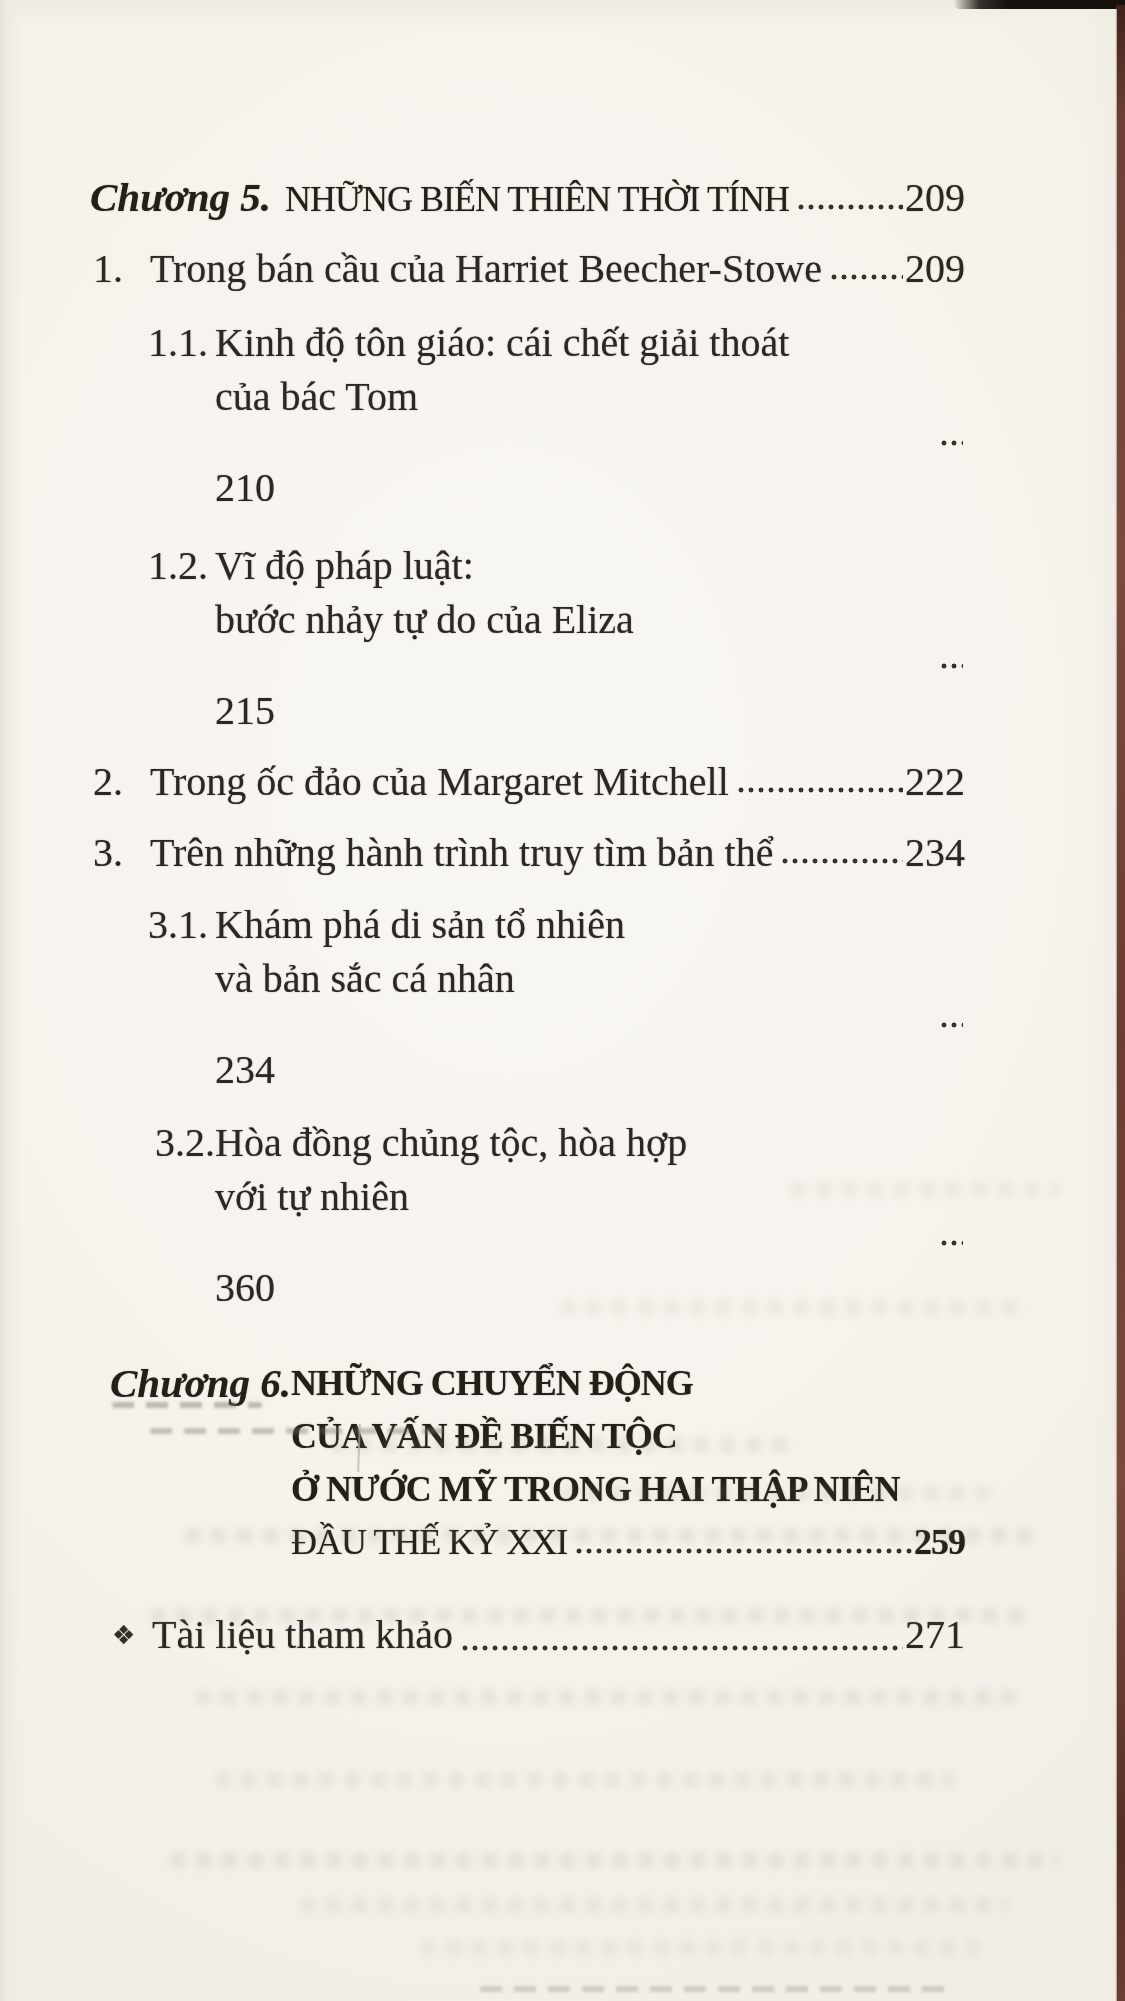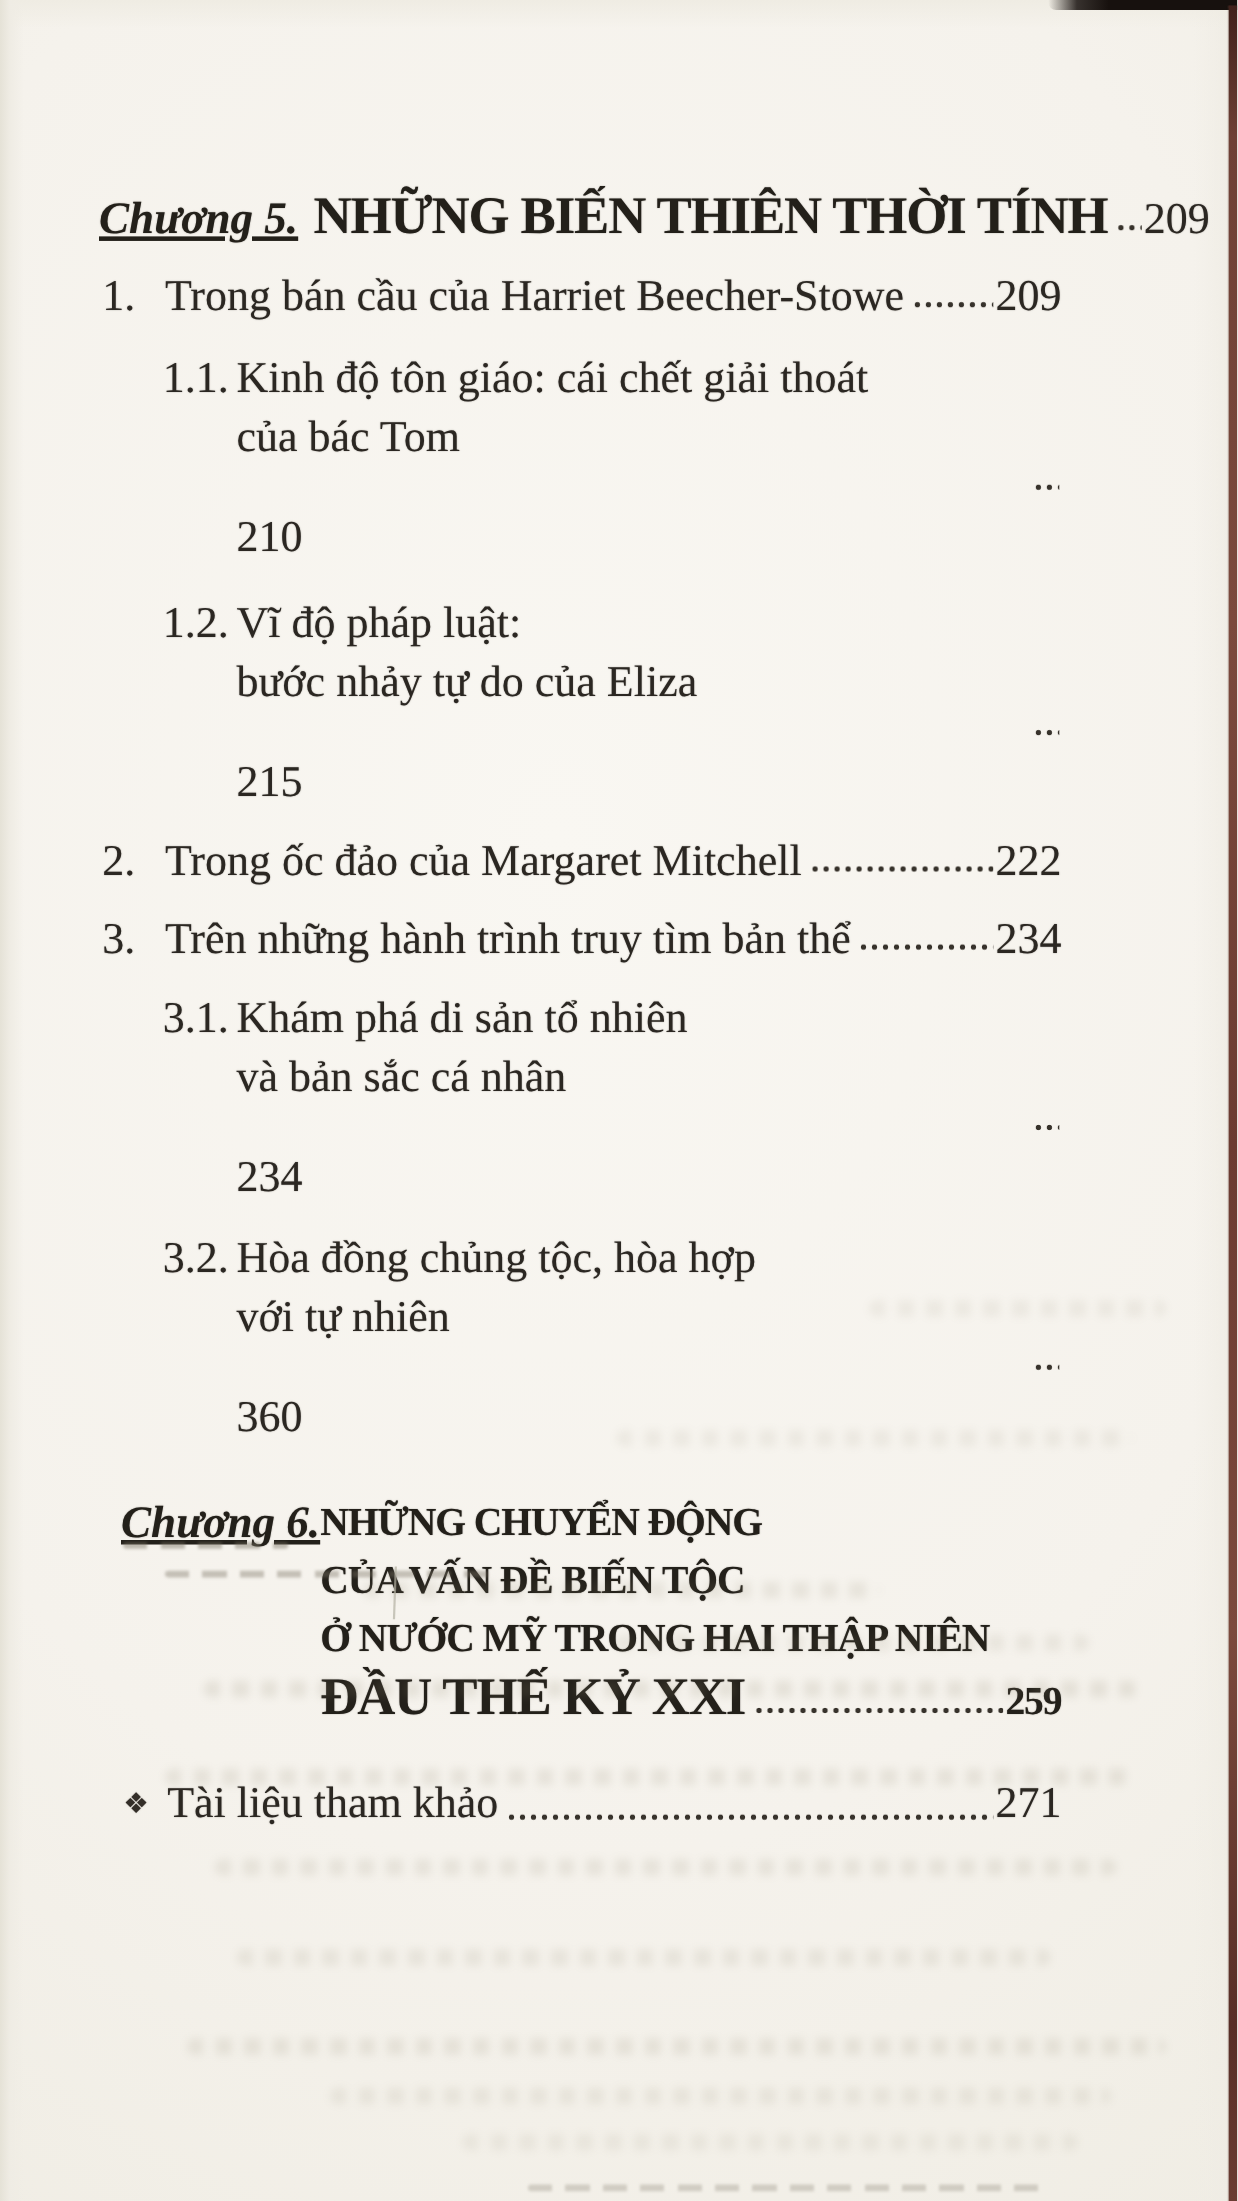--- a/index.html
+++ b/index.html
@@ -42,24 +42,24 @@
   .page-num{flex:0 0 auto;}
   .leader{
     flex:1 1 24px;min-width:24px;align-self:flex-end;height:10px;
     margin:0 2px 13px 7px;
     background-image:radial-gradient(circle at 5px 5px,#37322b 2.1px,rgba(55,50,43,0) 2.8px);
     background-size:10px 10px;background-repeat:repeat-x;background-position:left bottom;
   }
   
   .ch5{padding-left:90px;}
   .ch-label{
-    flex:0 0 195px;font-style:italic;font-weight:bold;font-size:41px;color:var(--title-ink);text-decoration:underline;
+    flex:0 0 195px;font-style:italic;font-weight:bold;font-size:41px;color:var(--title-ink);
   }
   .ch-title{
-    font-weight:bold;font-size:48px;letter-spacing:-1px;color:var(--title-ink);
+    font-weight:normal;font-size:36px;letter-spacing:-1px;color:var(--title-ink);
   }
   
   .item{padding-left:88px;margin-top:0;}
   .item .num{width:62px;padding-left:5px;}
   
   .sub{padding-left:148px;}
   .sub .line{display:flex;align-items:baseline;line-height:54px;font-size:40px;}
   .sub .num{width:67px;}
   .sub .l2{margin-left:67px;flex-direction:column;}
   
@@ -72,21 +72,21 @@
   .ref{padding-left:112px;}
   .bullet{flex:0 0 40px;font-size:26px;color:#332e28;transform:translateY(-4px);}
   
   .m-ch5{margin-bottom:18px;}
   .m-i1{margin-bottom:21px;}
   .m-s11{margin-bottom:24px;}
   .m-s12{margin-bottom:18px;}
   .m-i2{margin-bottom:19px;}
   .m-i3{margin-bottom:19px;}
   .m-s31{margin-bottom:19px;}
-  .m-s32{margin-bottom:42px;}
+  .m-s32{margin-bottom:42px;text-align:right;}
   .m-ch6{margin-bottom:40px;}
   
   .ghost{
     position:absolute;height:15px;border-radius:8px;filter:blur(4px);
     background-image:repeating-linear-gradient(90deg,rgba(146,138,114,1) 0 15px,rgba(146,138,114,0) 15px 26px);
   }
   .ghost--dark{height:6px;filter:blur(1.6px);border-radius:3px;
     background-image:repeating-linear-gradient(90deg,rgba(122,115,100,1) 0 22px,rgba(122,115,100,0) 22px 34px);}
   .crease{position:absolute;left:358px;top:1424px;width:2px;height:48px;background:#b4b0a2;opacity:.7;transform:rotate(2deg);}
 </style>

